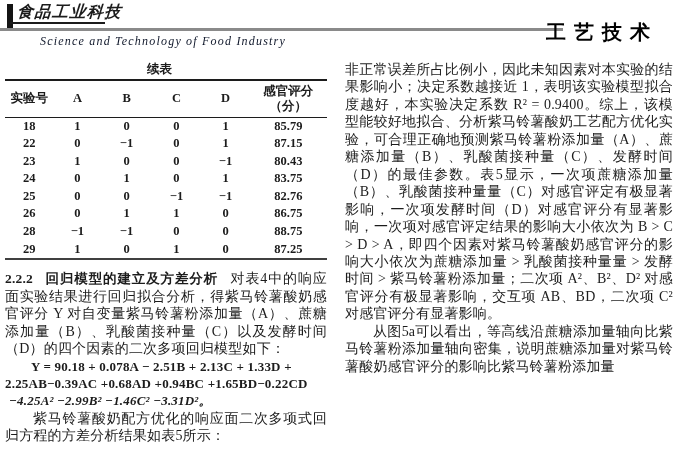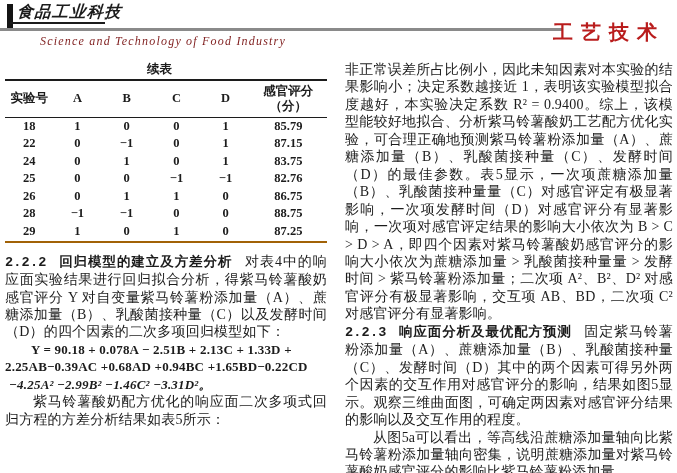--- a/index.html
+++ b/index.html
@@ -17,54 +17,54 @@
   .bar { position:absolute; left:7px; top:4px; width:6px; height:26px; background:#141414; }
   .brand-cn {
     position:absolute; left:17px; top:2px;
     font-size:16px; font-weight:700; font-style:italic; letter-spacing:1.5px;
     transform:skewX(-4deg);
   }
   .brand-underline { position:absolute; left:10px; top:22px; width:95px; height:2px; background:#1b1b1b; }
   .long-rule { position:absolute; left:0; top:28px; width:563px; height:3px; background:#8a8a8a; }
   .brand-en {
     position:absolute; left:40px; top:34px;
-    font-size:12px; font-style:italic; letter-spacing:1.2px; color:#7f1d1d;
+    font-size:12px; font-style:italic; letter-spacing:1.2px; color:#0f172a;
   }
   .section-label {
-    position:absolute; right:12px; top:19px;
+    position:absolute; right:19px; top:19px;
     font-size:20px; font-weight:700; letter-spacing:8px;
     font-family:"Liberation Sans","DejaVu Sans",sans-serif;
-    color:#b91c1c; white-space:nowrap;
+    color:#000000; white-space:nowrap;
   }
 
   
   .col-left  { position:absolute; left:5px;   top:61px; width:322px; }
   .col-right { position:absolute; left:345px; top:61px; width:328px; }
 
   .body-par {
     font-size:14px; line-height:17.45px;
     text-align:justify; text-justify:inter-character;
     letter-spacing:0.2px;
   }
   .indent { text-indent:2em; }
   .sec-head {
     font-weight:700;
-    font-family:Liberation Mono, monospace;
+    font-family:Liberation Serif, serif;
     font-size:13.5px;
   }
   .gap { display:inline-block; width:0.85em; }
 
   
   .cont-label {
     text-align:center; padding-right:13px;
     font-size:12.5px; font-weight:700; line-height:16px; margin-bottom:2px;
   }
   table.exp {
     width:100%; border-collapse:collapse;
-    border-top:2px solid #1c1c1c; border-bottom:2px solid #a16207;
+    border-top:2px solid #1c1c1c; border-bottom:2px solid #404040;
   }
   table.exp th {
     border-bottom:1.5px solid #1c1c1c;
     height:37px; vertical-align:middle;
   }
   table.exp th, table.exp td {
     text-align:center; font-weight:700; font-size:12.5px;
     font-family:"Liberation Serif","DejaVu Serif",serif;
   }
   table.exp td { height:17.6px; line-height:17.6px; }
@@ -128,20 +128,28 @@
         </tr>
         <tr>
           <td>22</td>
           <td>0</td>
           <td>−1</td>
           <td>0</td>
           <td>1</td>
           <td>87.15</td>
         </tr>
         <tr>
+          <td>23</td>
+          <td>1</td>
+          <td>0</td>
+          <td>0</td>
+          <td>−1</td>
+          <td>80.43</td>
+        </tr>
+        <tr>
           <td>24</td>
           <td>0</td>
           <td>1</td>
           <td>0</td>
           <td>1</td>
           <td>83.75</td>
         </tr>
         <tr>
           <td>25</td>
           <td>0</td>
@@ -187,20 +195,17 @@
       <div class="f-line f3">−4.25A² −2.99B² −1.46C² −3.31D²。</div>
     </div>
 
     <p class="body-par indent">紫马铃薯酸奶配方优化的响应面二次多项式回归方程的方差分析结果如表5所示：</p>
   </div>
 
   <div class="col-right">
 
     <p class="body-par">非正常误差所占比例小，因此未知因素对本实验的结果影响小；决定系数越接近 1，表明该实验模型拟合度越好，本实验决定系数 R² = 0.9400。综上，该模型能较好地拟合、分析紫马铃薯酸奶工艺配方优化实验，可合理正确地预测紫马铃薯粉添加量（A）、蔗糖添加量（B）、乳酸菌接种量（C）、发酵时间（D）的最佳参数。表5显示，一次项蔗糖添加量（B）、乳酸菌接种量量（C）对感官评定有极显著影响，一次项发酵时间（D）对感官评分有显著影响，一次项对感官评定结果的影响大小依次为 B &gt; C &gt; D &gt; A，即四个因素对紫马铃薯酸奶感官评分的影响大小依次为蔗糖添加量 &gt; 乳酸菌接种量量 &gt; 发酵时间 &gt; 紫马铃薯粉添加量；二次项 A²、B²、D² 对感官评分有极显著影响，交互项 AB、BD，二次项 C² 对感官评分有显著影响。</p>
 
-    <p class="body-par sec-par">
-      <span class="sec-head">2.2.3</span><span class="gap"></span><span class="sec-head">响应面分析及最优配方预测</span><span class="gap"></span><span>固定紫马铃薯粉添加量（A）、蔗糖添加量（B）、乳酸菌接种量（C）、发酵时间（D）其中的两个因素可得另外两个因素的交互作用对感官评分的影响，结果如图5显示。观察三维曲面图，可确定两因素对感官评分结果的影响以及交互作用的程度。</span>
-    </p>
 
     <p class="body-par indent">从图5a可以看出，等高线沿蔗糖添加量轴向比紫马铃薯粉添加量轴向密集，说明蔗糖添加量对紫马铃薯酸奶感官评分的影响比紫马铃薯粉添加量</p>
   </div>
 
 </div>
 
 </body></html>

